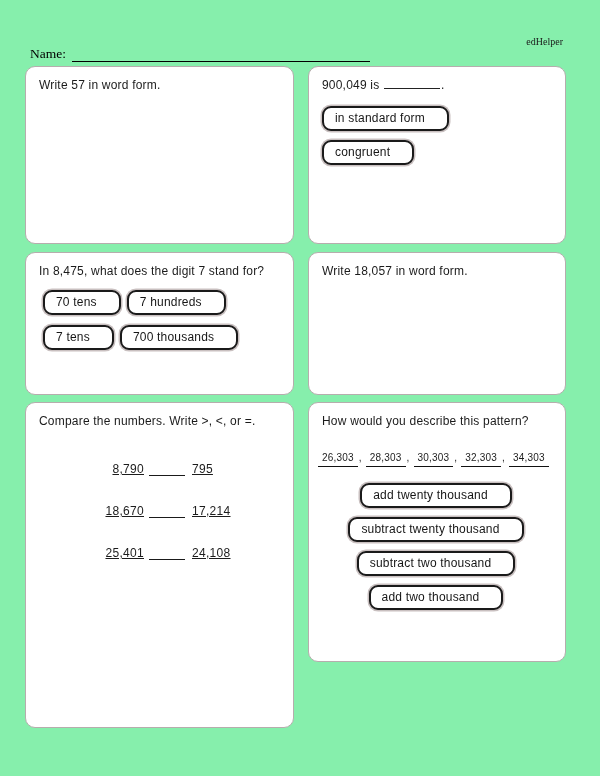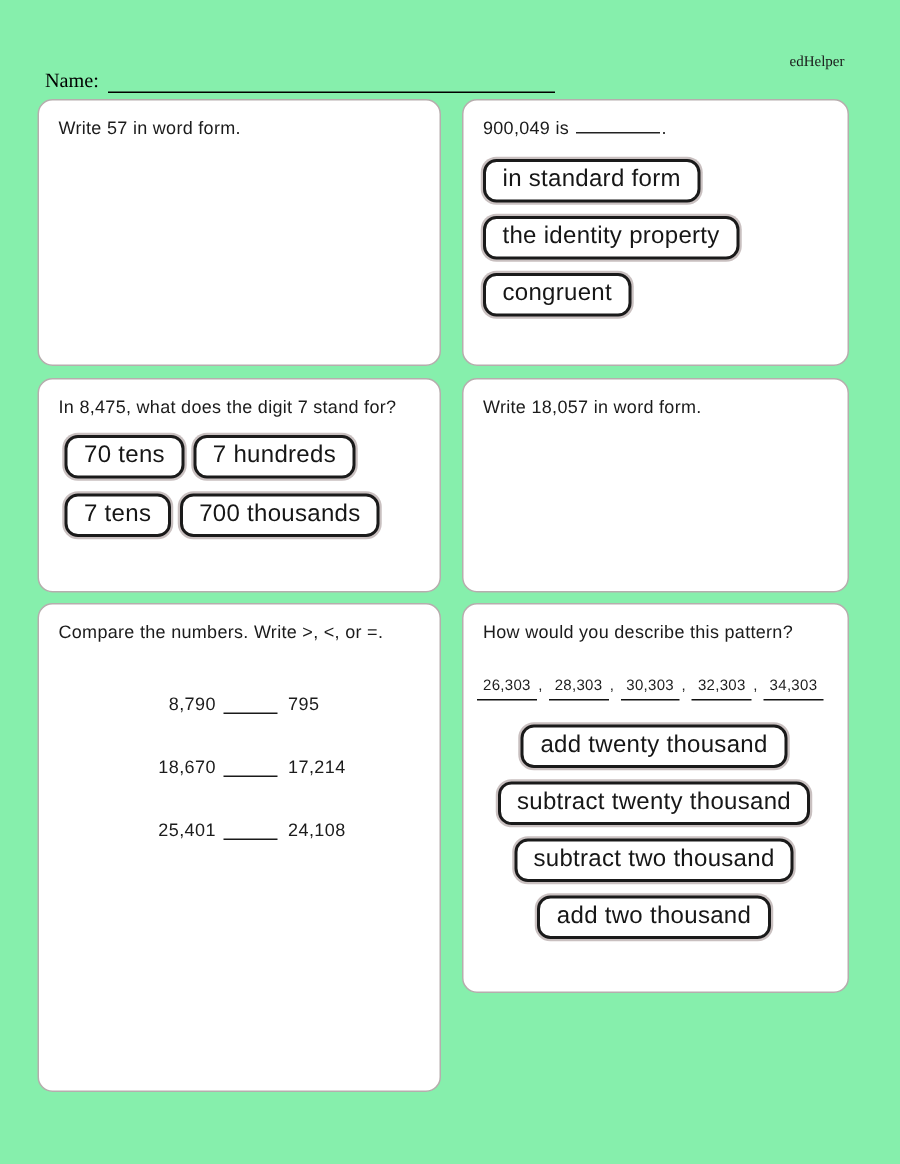--- a/index.html
+++ b/index.html
@@ -85,38 +85,39 @@
   }
   .pill-row + .pill-row { margin-top: 10px; }
   .pill {
     appearance: none;
     -webkit-appearance: none;
     display: inline-block;
     background: #ffffff;
     border: 2px solid #1a1a1a;
     border-radius: 9px;
     box-shadow: 0 0 0 1.5px #c9c0c0;
-    padding: 3px 11px 4px 11px;
+    padding: 3px 22px 4px 11px;
     font-family: "Liberation Sans", sans-serif;
-    font-size: 16px;
+    font-size: 12px;
     letter-spacing: 0.2px;
     color: #161616;
     white-space: nowrap;
   }
   .cmp-rows {
     display: flex;
     flex-direction: column;
     gap: 28px;
     margin-top: 34px;
   }
   .cmp-row {
     display: flex;
     align-items: flex-end;
     font-size: 12px;
     letter-spacing: 0.3px;
+    text-decoration: underline;
   }
   .cmp-left {
     display: inline-block;
     width: 105px;
     text-align: right;
   }
   .cmp-blank {
     width: 36px;
     margin-left: 5px;
     border-bottom: 1.5px solid #1a1a1a;
@@ -156,21 +157,20 @@
   </div>
 
   <section class="box" id="q1">
     <div class="prompt">Write 57 in word form.</div>
   </section>
 
   <section class="box" id="q2">
     <div class="prompt"><span>900,049 is</span> <span class="blank blank-q2"></span><span>.</span></div>
     <div class="pill-col q2-pills">
       <button class="pill">in standard form</button>
-      <button class="pill">the identity property</button>
       <button class="pill">congruent</button>
     </div>
   </section>
 
   <section class="box" id="q3">
     <div class="prompt">In 8,475, what does the digit 7 stand for?</div>
     <div class="pill-row">
       <button class="pill">70 tens</button>
       <button class="pill">7 hundreds</button>
     </div>

